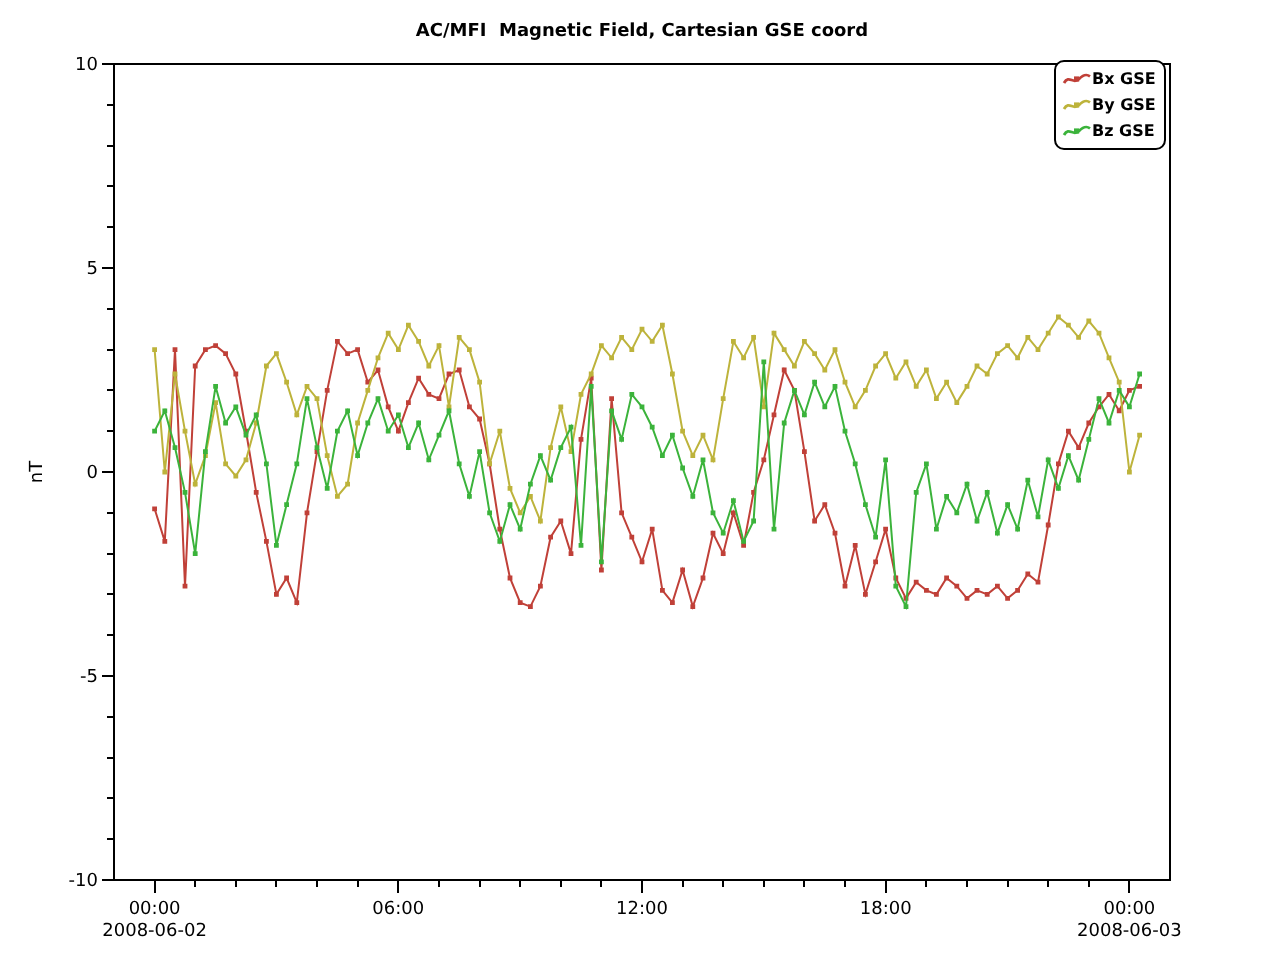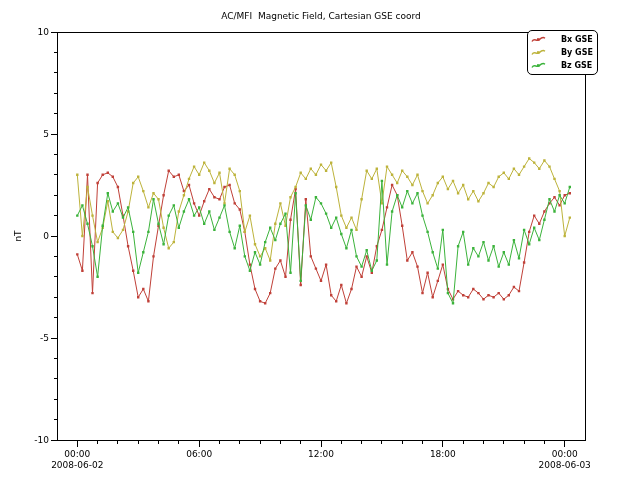--- a/index.html
+++ b/index.html
@@ -2,30 +2,30 @@
 <html><head>
 <meta charset="utf-8">
 <style>
   html,body{margin:0;padding:0;background:#fff;}
   .screen{
     position:relative;width:640px;height:480px;background:#ffffff;
     font-family:"DejaVu Sans","Liberation Sans",sans-serif;overflow:hidden;
   }
   .chart-title{
     position:absolute;left:57px;top:11px;width:528px;text-align:center;
-    font-size:9px;font-weight:normal;color:#000;white-space:pre;
+    font-size:9px;font-weight:bold;color:#000;white-space:pre;
   }
   svg.plot{position:absolute;left:0;top:0;}
   svg text{font-family:"DejaVu Sans","Liberation Sans",sans-serif;font-size:9px;fill:#000;}
   .legend{
     position:absolute;left:527px;top:30px;
     background:#fff;border:1px solid #000;border-radius:5px;
     padding:2px 4px 2px 3px;display:flex;flex-direction:column;
   }
-  .legend-row{display:flex;align-items:center;gap:15px;height:13px;}
+  .legend-row{display:flex;align-items:center;gap:0;height:13px;}
   .legend-label{font-size:8px;font-weight:bold;color:#000;white-space:nowrap;}
 </style>
 </head>
 <body>
 
 <div class="screen">
 
   <div class="chart-title">AC/MFI  Magnetic Field, Cartesian GSE coord</div>
 
   <svg class="plot" id="plot-svg" width="640" height="480">

